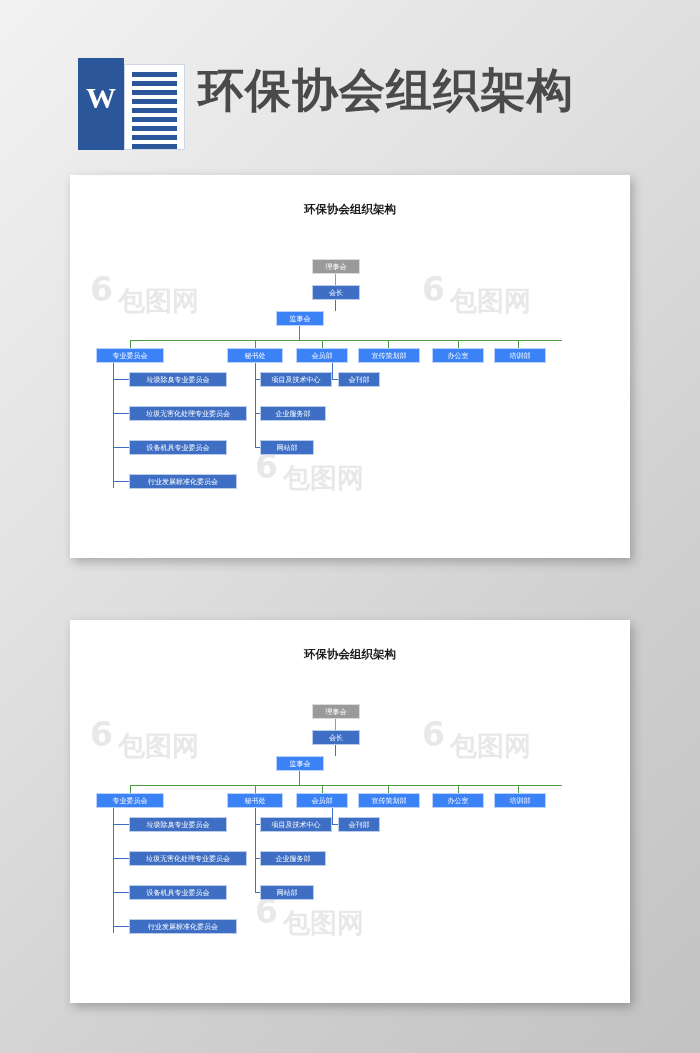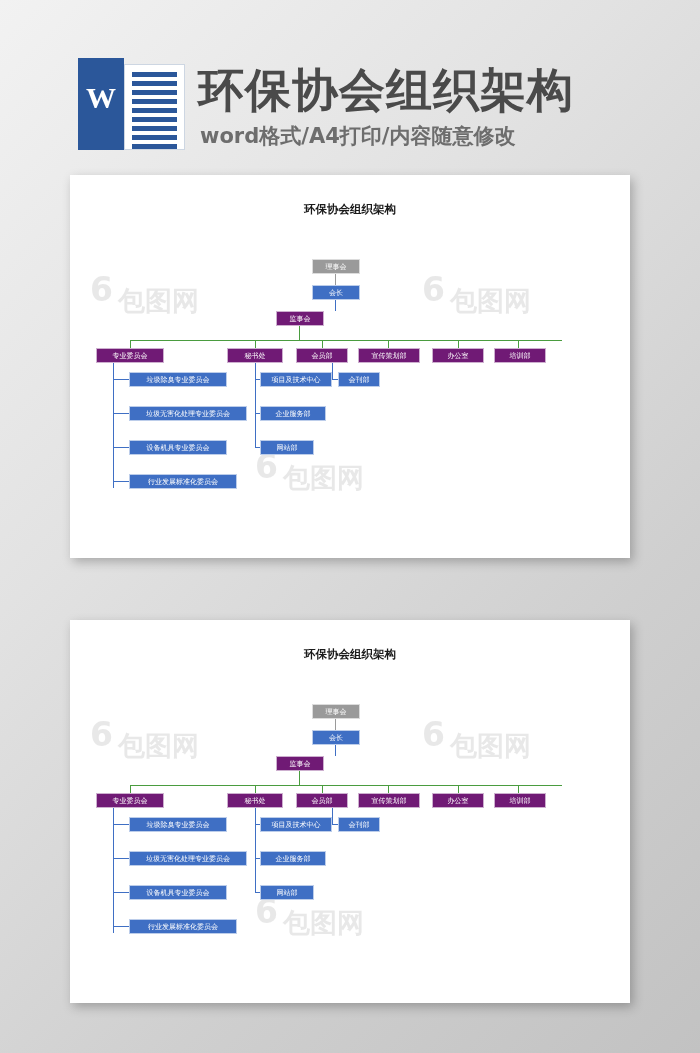--- a/index.html
+++ b/index.html
@@ -147,21 +147,21 @@
     font-family: "DejaVu Sans", sans-serif;
     text-align: center;
     line-height: 15px;
     height: 15px;
     border: 1px solid rgba(255,255,255,0.65);
     white-space: nowrap;
     overflow: hidden;
   }
   .node.gray  { background: #9a9a9a; }
   .node.blue  { background: #3f6fc4; }
-  .node.green { background: #701a75; }
+  .node.green { background: #3b82f6; }
   .line {
     position: absolute;
     background: #4a9c3f;
   }
   .line.gray  { background: #9a9a9a; }
   .line.blue  { background: #3f6fc4; }
 </style>
 </head>
 <body>
 
@@ -176,21 +176,20 @@
         <i></i>
         <i></i>
         <i></i>
         <i></i>
         <i></i>
         <i></i>
         <i></i>
     </div>
   </div>
   <div class="header-title">环保协会组织架构</div>
-  <div class="header-sub">word格式/A4打印/内容随意修改</div>
 </div>
 
 <div class="page page-1">
   <div class="page-title">环保协会组织架构</div>
 
   <div class="wm" style="left:20px; top:95px;"><span class="big">6</span></div>
   <div class="wm" style="left:48px; top:108px;"><span>包图网</span></div>
   <div class="wm" style="left:352px; top:95px;"><span class="big">6</span></div>
   <div class="wm" style="left:380px; top:108px;"><span>包图网</span></div>
   <div class="wm" style="left:185px; top:272px;"><span class="big">6</span></div>

